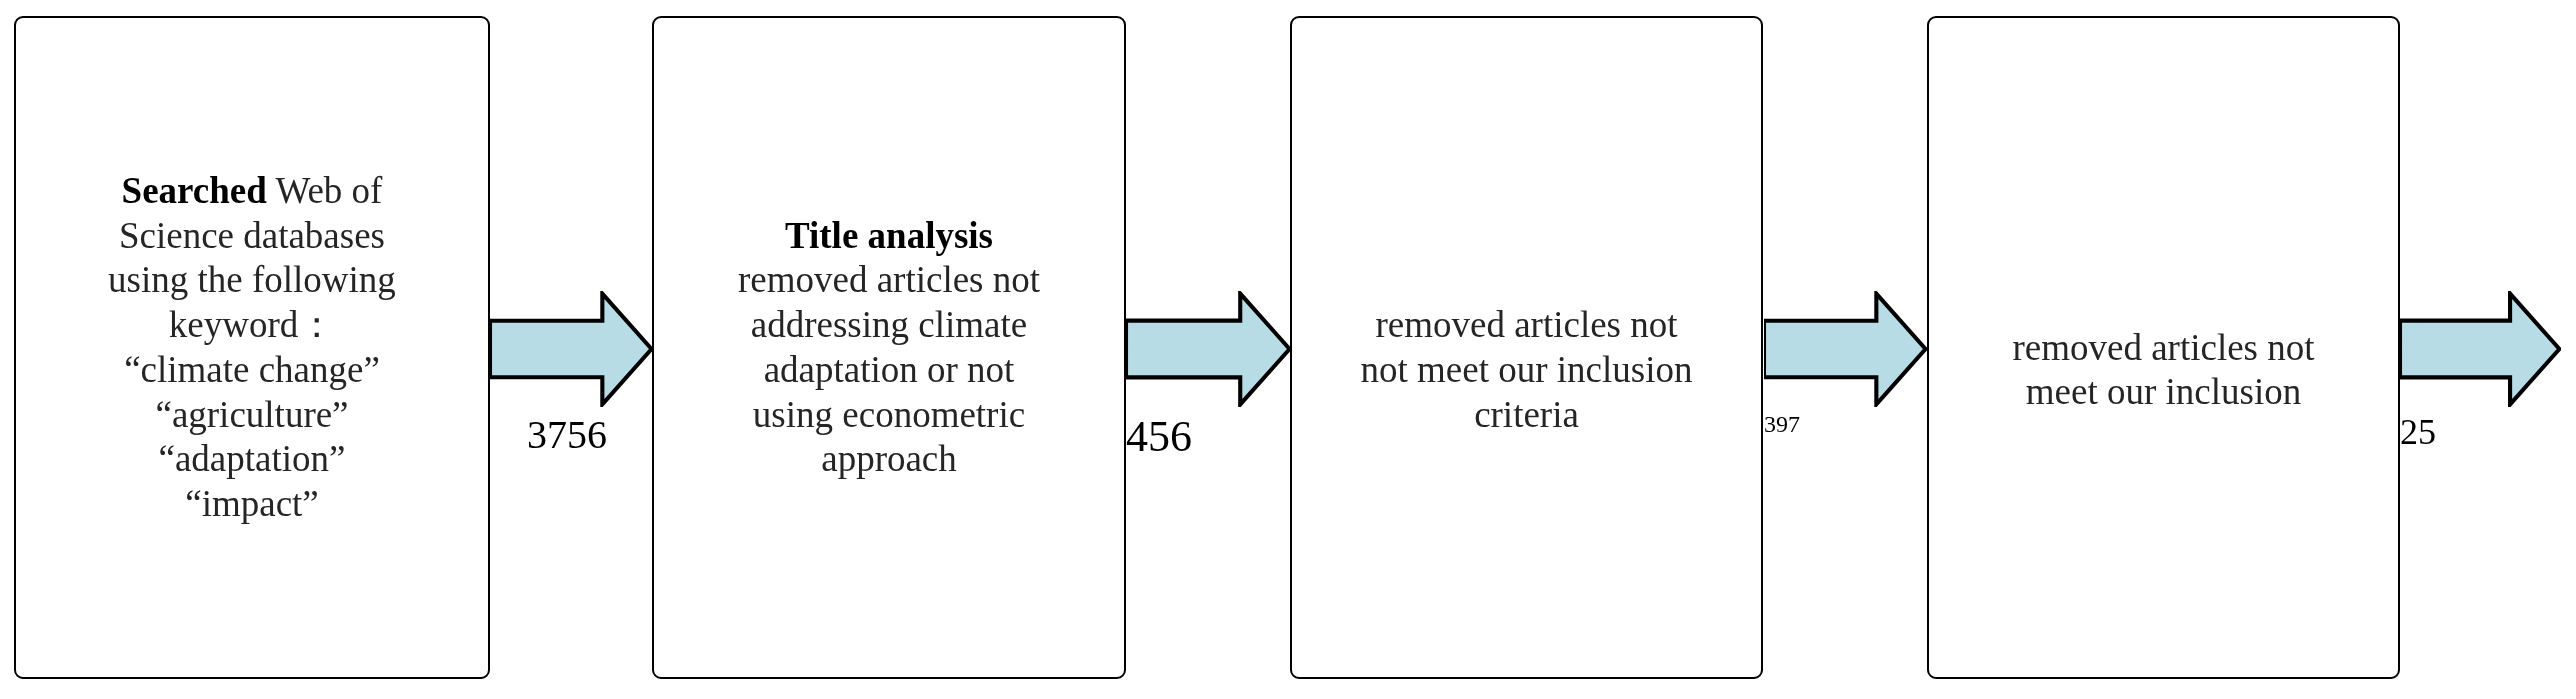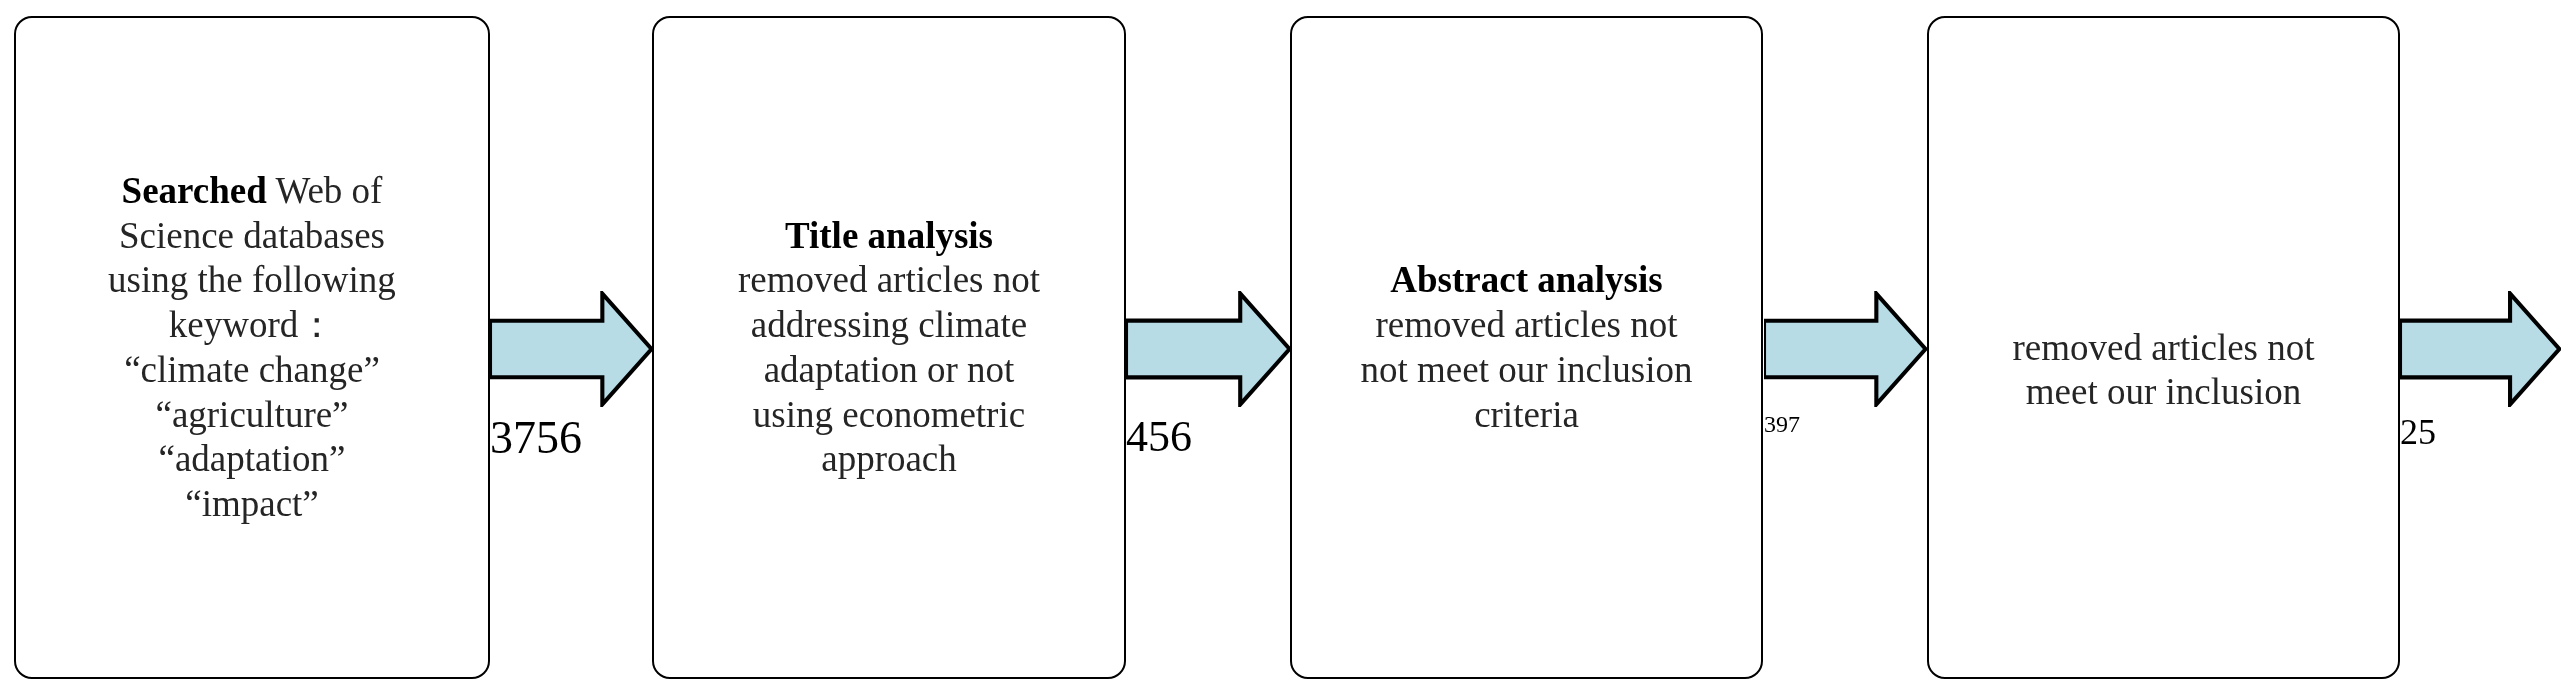--- a/index.html
+++ b/index.html
@@ -16,21 +16,21 @@
     height: 700px;
     background: #ffffff;
     overflow: hidden;
   }
 
   
   .box {
     position: absolute;
     box-sizing: border-box;
     border: 2.5px solid #000000;
-    border-radius: 18px;
+    border-radius: 9px;
     background: #ffffff;
     display: flex;
     align-items: center;
     justify-content: center;
   }
   .box-text {
     width: 100%;
     text-align: center;
     color: #252525;
     font-size: 38px;
@@ -55,21 +55,21 @@
   #box-2 .box-text { font-size: 37px; line-height: 1.21; }
   #box-3 .box-text { font-size: 37px; line-height: 1.21; }
   #box-4 .box-text { font-size: 37px; line-height: 1.21; }
   .arrow-wrap { position: absolute; }
 
   #arrow-1 { left: 490px;  top: 291px; width: 164px; height: 116px; }
   #arrow-2 { left: 1126px; top: 291px; width: 166px; height: 116px; }
   #arrow-3 { left: 1764px; top: 291px; width: 164px; height: 116px; }
   #arrow-4 { left: 2400px; top: 291px; width: 161px; height: 116px; }
 
-  #arrow-1 .arrow-label { font-size: 46px; }
+  #arrow-1 .arrow-label { font-size: 40px; padding-left: 37px; }
   #arrow-2 .arrow-label { font-size: 44px; }
   #arrow-3 .arrow-label { font-size: 24px; }
   #arrow-4 .arrow-label { font-size: 36px; padding-right: 24.6px; }
 </style>
 </head>
 <body>
 
 <div id="canvas">
 
   <div class="box" id="box-1">
@@ -100,21 +100,21 @@
   </div>
 
   <div class="arrow-wrap" id="arrow-2">
     <svg width="166" height="116" viewBox="0 0 202 141">
       <polygon points="0,36 139,36 139,3 199,70.5 139,138 139,105 0,105" fill="#b8dce6" stroke="#000000" stroke-width="5" stroke-linejoin="miter"></polygon>
     </svg>
     <div class="arrow-label">456</div>
   </div>
 
   <div class="box" id="box-3">
-    <div class="box-text"><span class="hd">Abstract analysis</span><span>
+    <div class="box-text"><span>
 removed articles not
 not meet our inclusion
 criteria</span></div>
   </div>
 
   <div class="arrow-wrap" id="arrow-3">
     <svg width="164" height="116" viewBox="0 0 200 141">
       <polygon points="0,36 137,36 137,3 197,70.5 137,138 137,105 0,105" fill="#b8dce6" stroke="#000000" stroke-width="5" stroke-linejoin="miter"></polygon>
     </svg>
     <div class="arrow-label">397</div>

